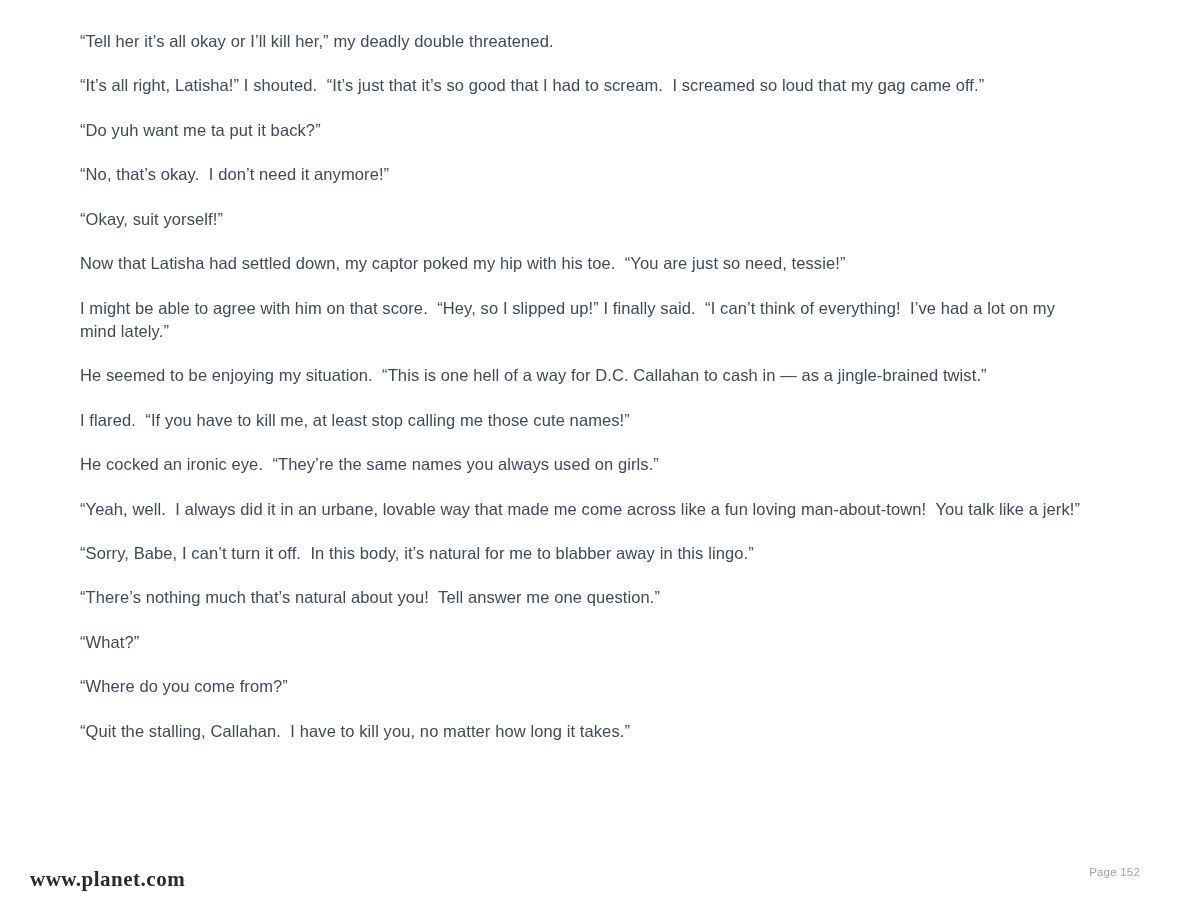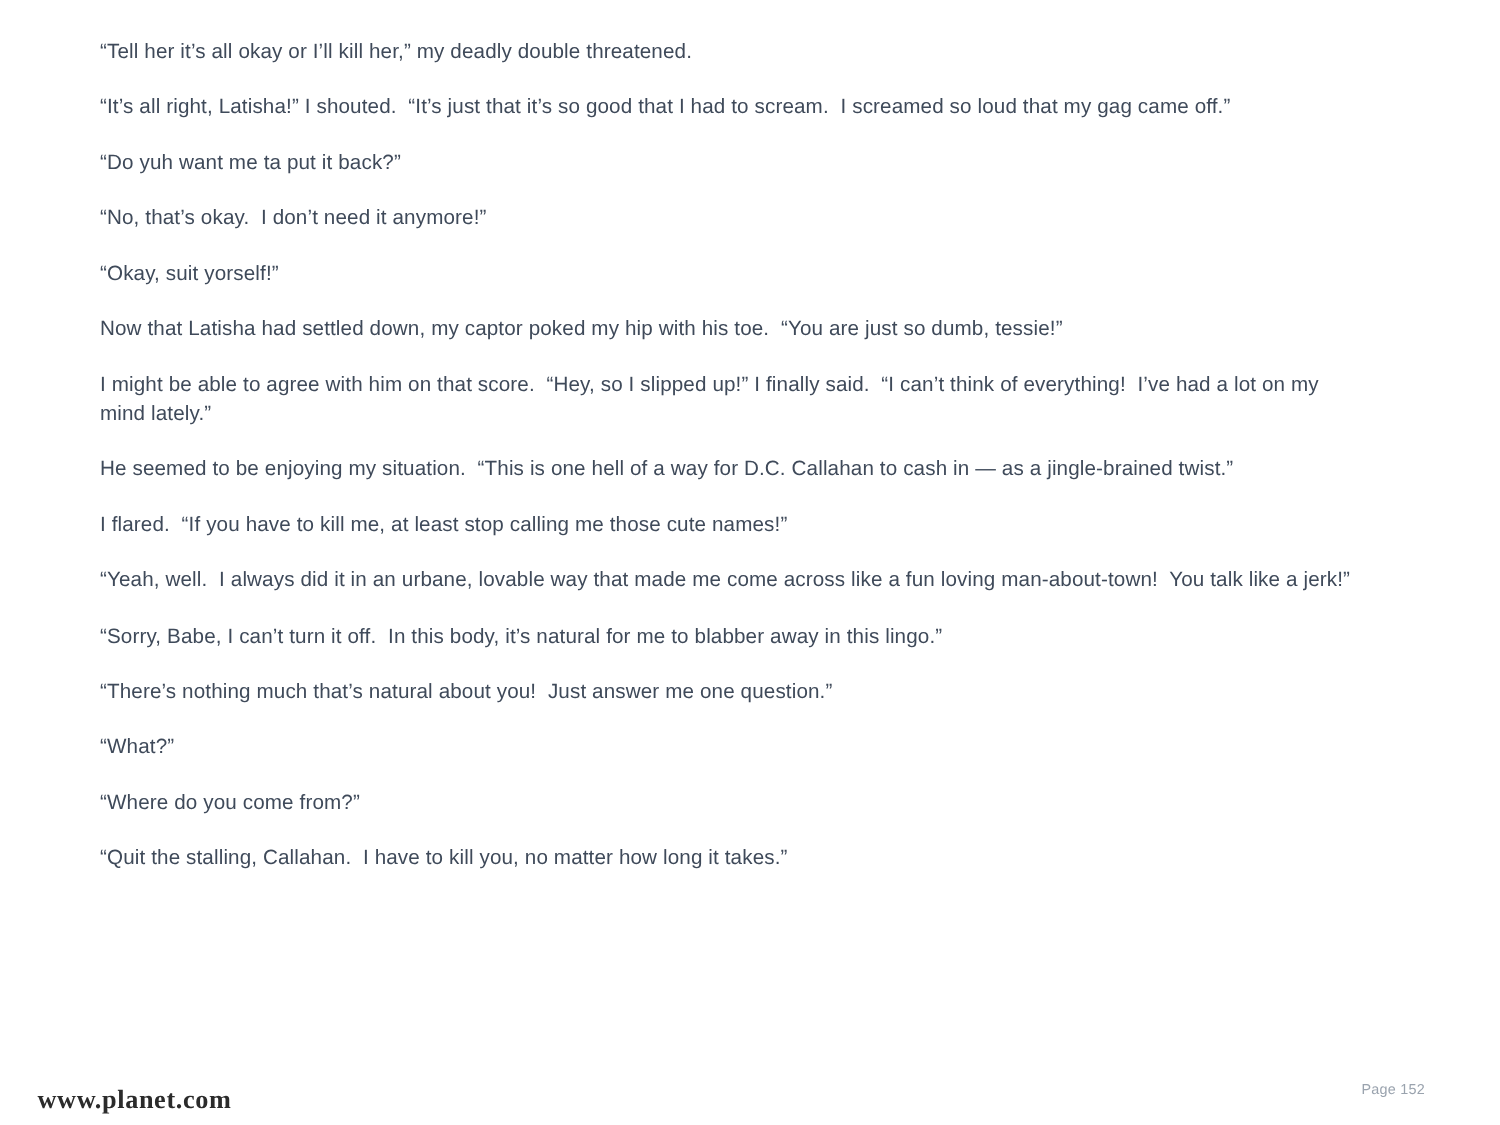--- a/index.html
+++ b/index.html
@@ -60,27 +60,28 @@
 </head>
 <body>
 
 <div class="page">
   <div class="content">
     <p class="para">“Tell her it’s all okay or I’ll kill her,” my deadly double threatened.</p>
     <p class="para">“It’s all right, Latisha!” I shouted.  “It’s just that it’s so good that I had to scream.  I screamed so loud that my gag came off.”</p>
     <p class="para">“Do yuh want me ta put it back?”</p>
     <p class="para">“No, that’s okay.  I don’t need it anymore!”</p>
     <p class="para">“Okay, suit yorself!”</p>
-    <p class="para">Now that Latisha had settled down, my captor poked my hip with his toe.  “You are just so dumb, tessie!”</p>
+    <p class="para">Now that Latisha had settled down, my captor poked my hip with his toe.  “You are just so need, tessie!”</p>
     <p class="para">I might be able to agree with him on that score.  “Hey, so I slipped up!” I finally said.  “I can’t think of everything!  I’ve had a lot on my mind lately.”</p>
     <p class="para">He seemed to be enjoying my situation.  “This is one hell of a way for D.C. Callahan to cash in — as a jingle-brained twist.”</p>
     <p class="para">I flared.  “If you have to kill me, at least stop calling me those cute names!”</p>
+    <p class="para">He cocked an ironic eye.  “They’re the same names you always used on girls.”</p>
     <p class="para">“Yeah, well.  I always did it in an urbane, lovable way that made me come across like a fun loving man-about-town!  You talk like a jerk!”</p>
     <p class="para">“Sorry, Babe, I can’t turn it off.  In this body, it’s natural for me to blabber away in this lingo.”</p>
-    <p class="para">“There’s nothing much that’s natural about you!  Just answer me one question.”</p>
+    <p class="para">“There’s nothing much that’s natural about you!  Tell answer me one question.”</p>
     <p class="para">“What?”</p>
     <p class="para">“Where do you come from?”</p>
     <p class="para">“Quit the stalling, Callahan.  I have to kill you, no matter how long it takes.”</p>
   </div>
 
   <div class="page-number">Page 152</div>
   <div class="watermark">www.planet.com</div>
 </div>
 
 </body></html>

